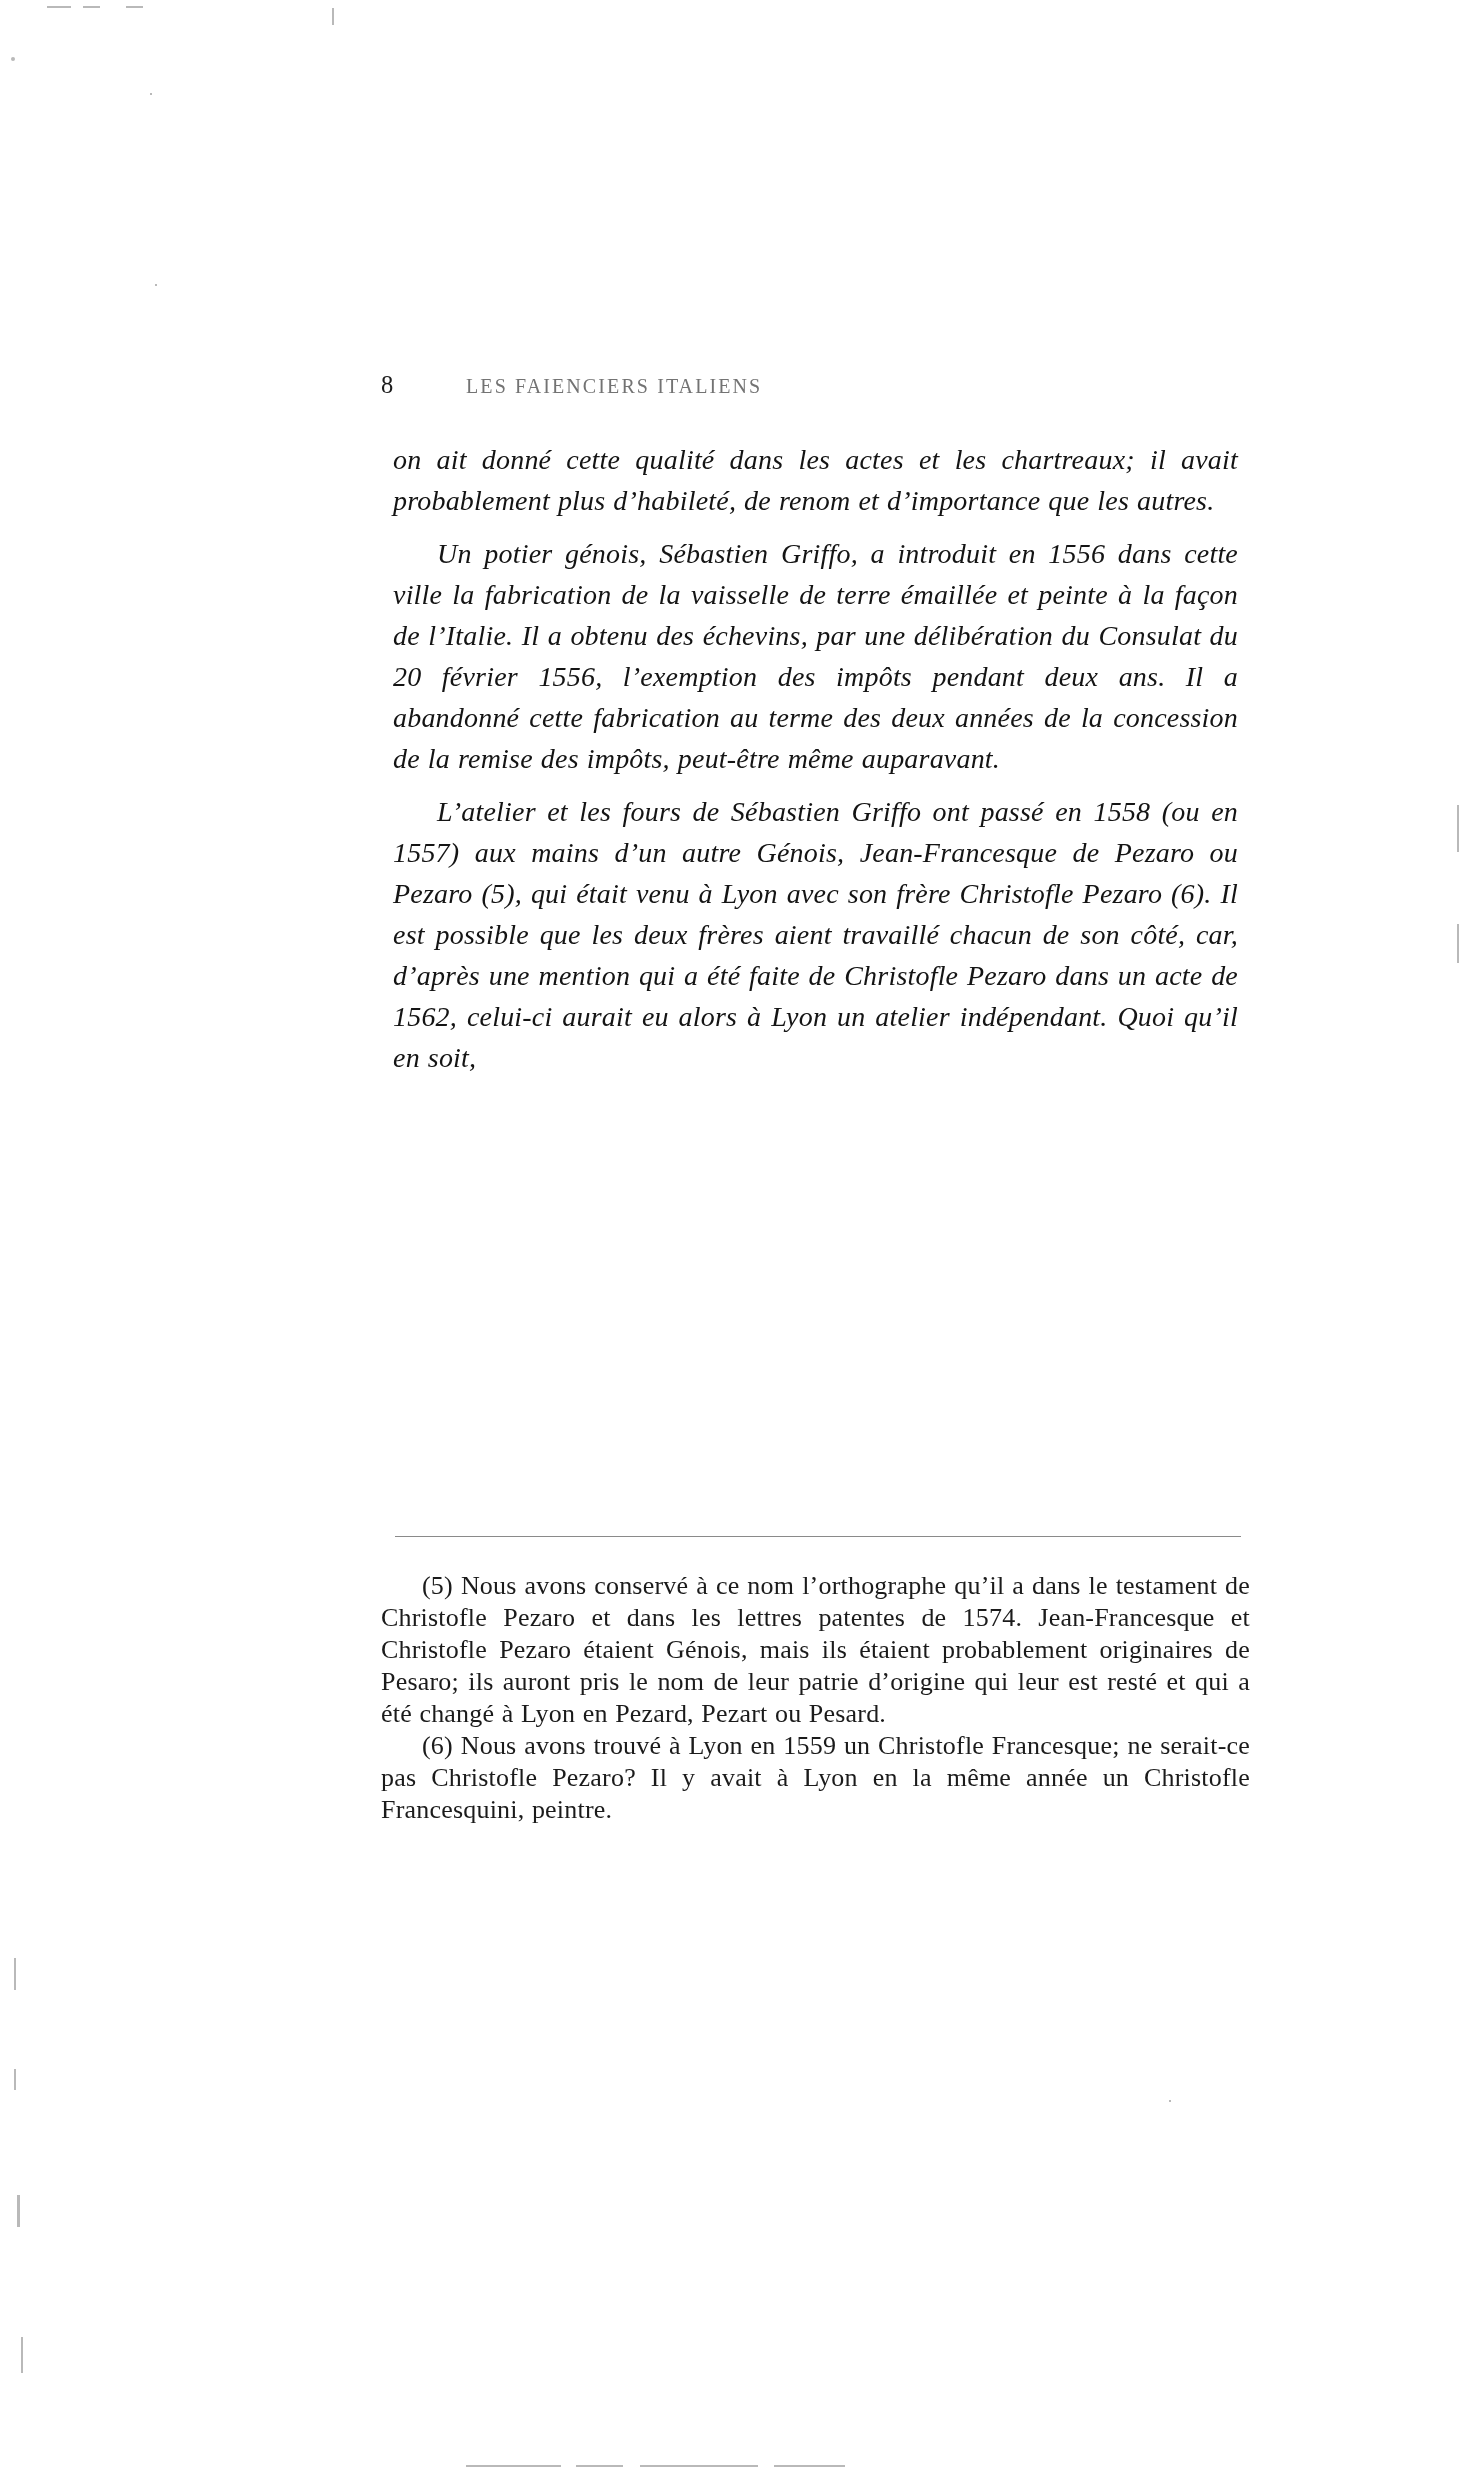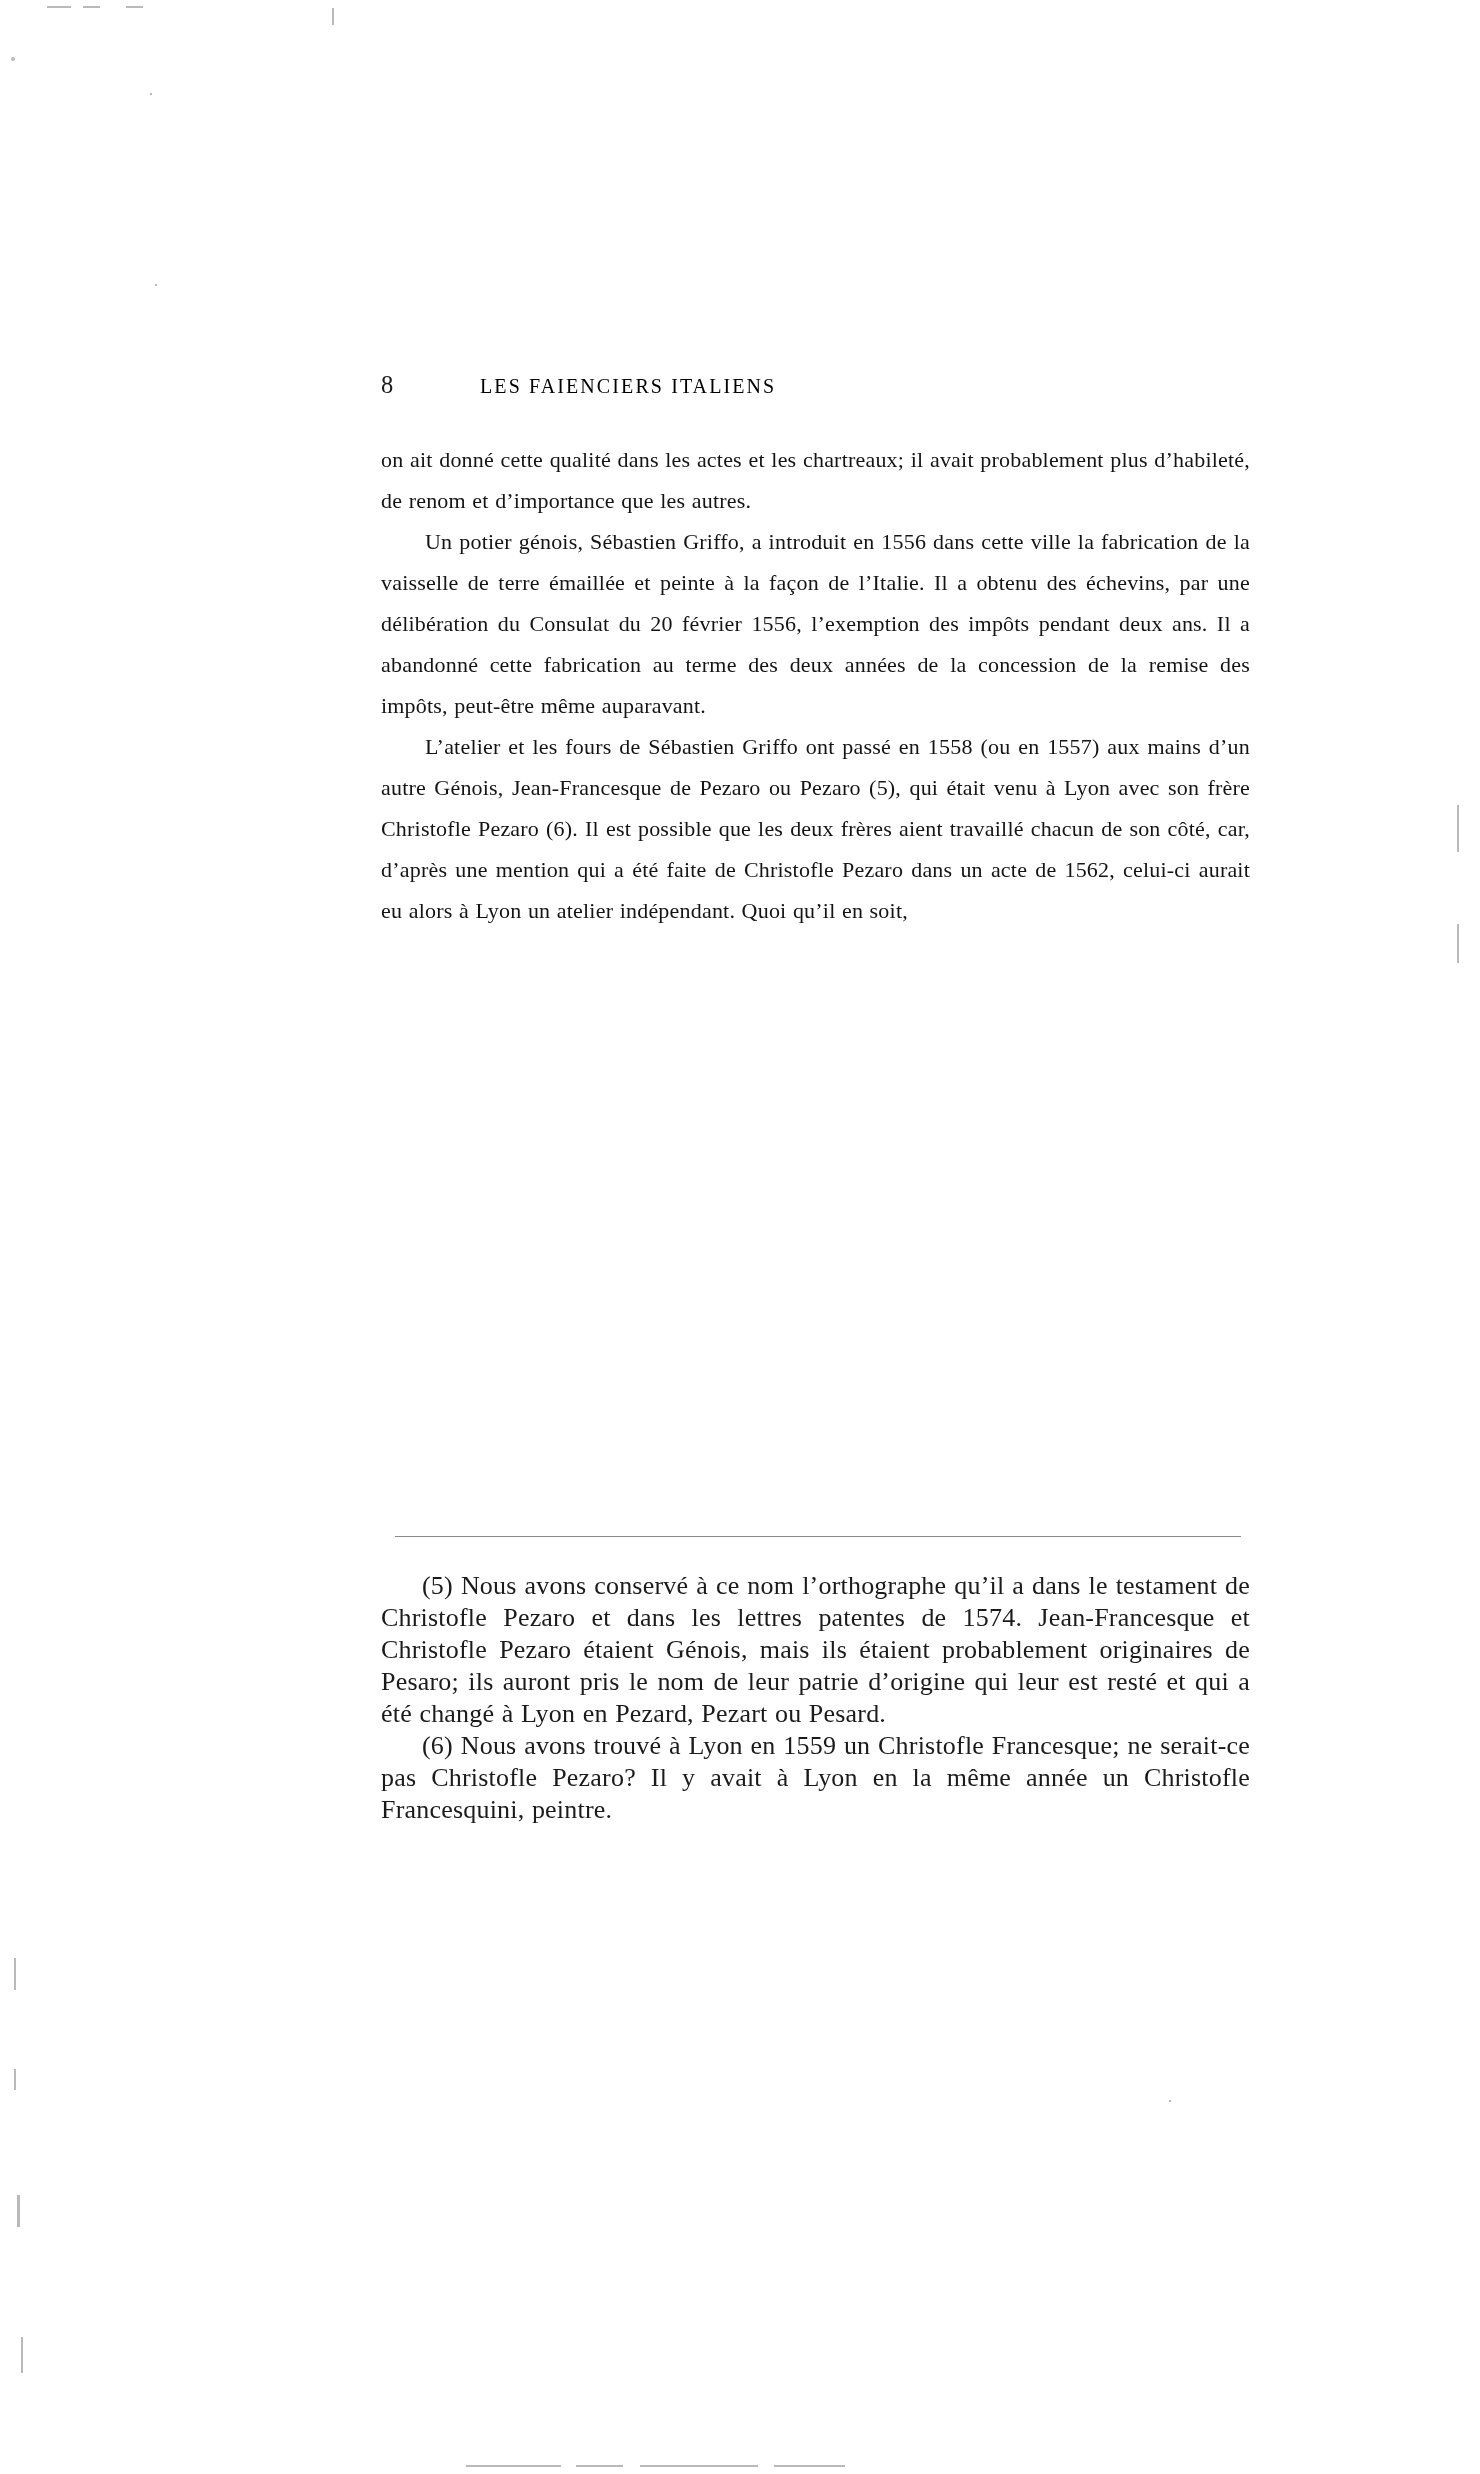--- a/index.html
+++ b/index.html
@@ -46,34 +46,35 @@
   }
   .folio {
     font-size: 24.5px;
     letter-spacing: 0.4px;
     width: 55px;
     color: #1c1c1c;
   }
   .head-title {
     font-size: 20px;
     letter-spacing: 2.1px;
-    color: #000000;
-    margin-left: 44px;
+    color: #737373;
+    margin-left: 30px;
     text-align: right;
   }
 
   p.body-par {
-    font-size: 22px;
+    font-size: 28px;
     line-height: 41px;
     text-align: justify;
     text-indent: 44px;
-    margin: 0;
+    margin: 12px;
     letter-spacing: 0.2px;
     color: #141414;
     word-spacing: 0.8px;
+    font-style: italic;
   }
   p.body-par.first {
     text-indent: 0;
   }
 
   .note-rule {
     position: absolute;
     left: 395px;
     top: 1536px;
     width: 846px;

